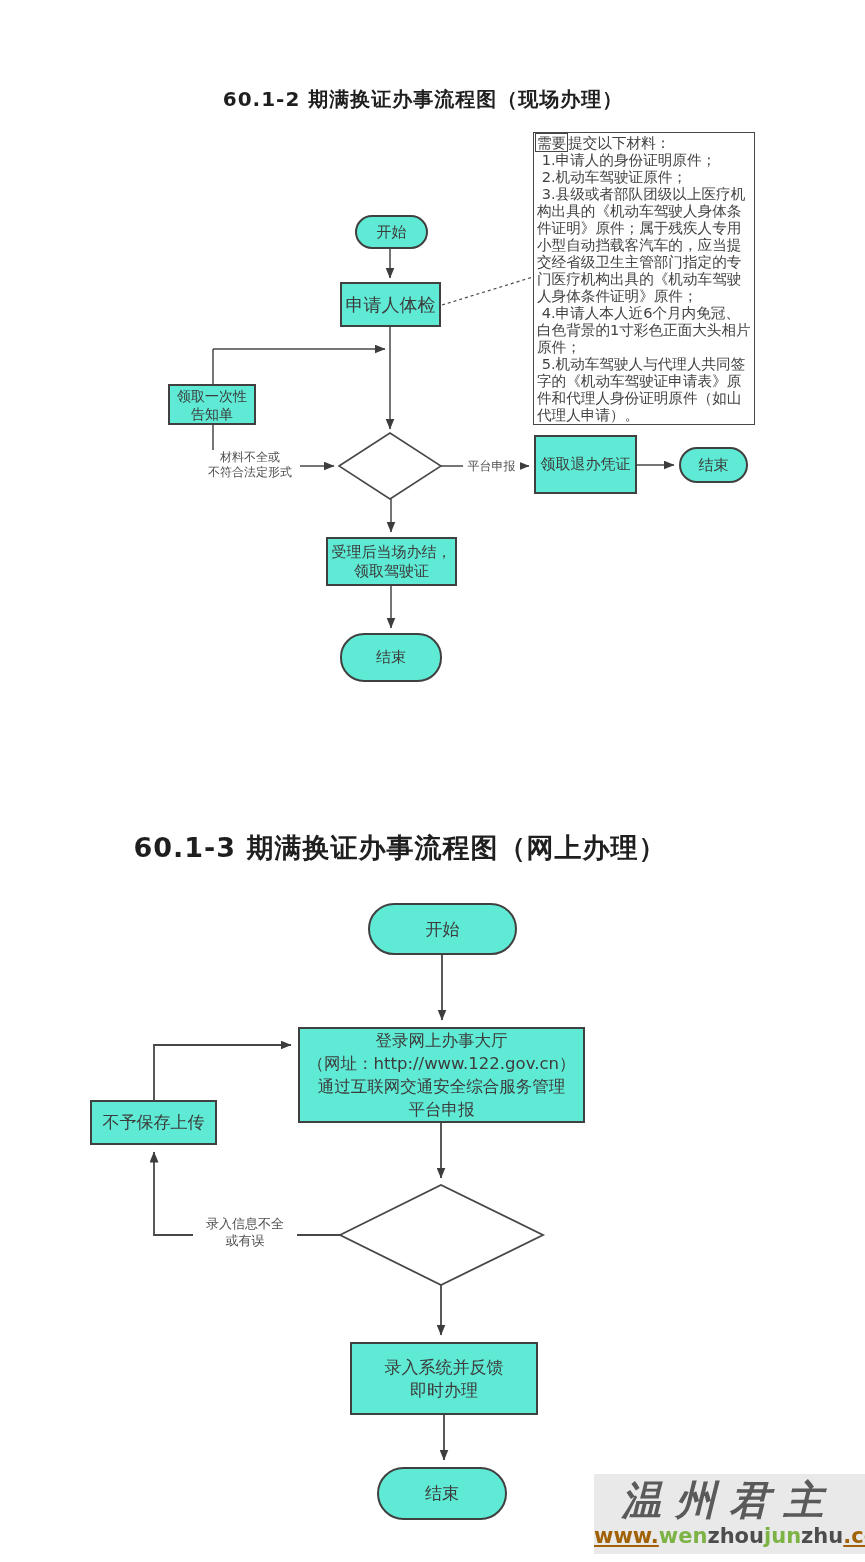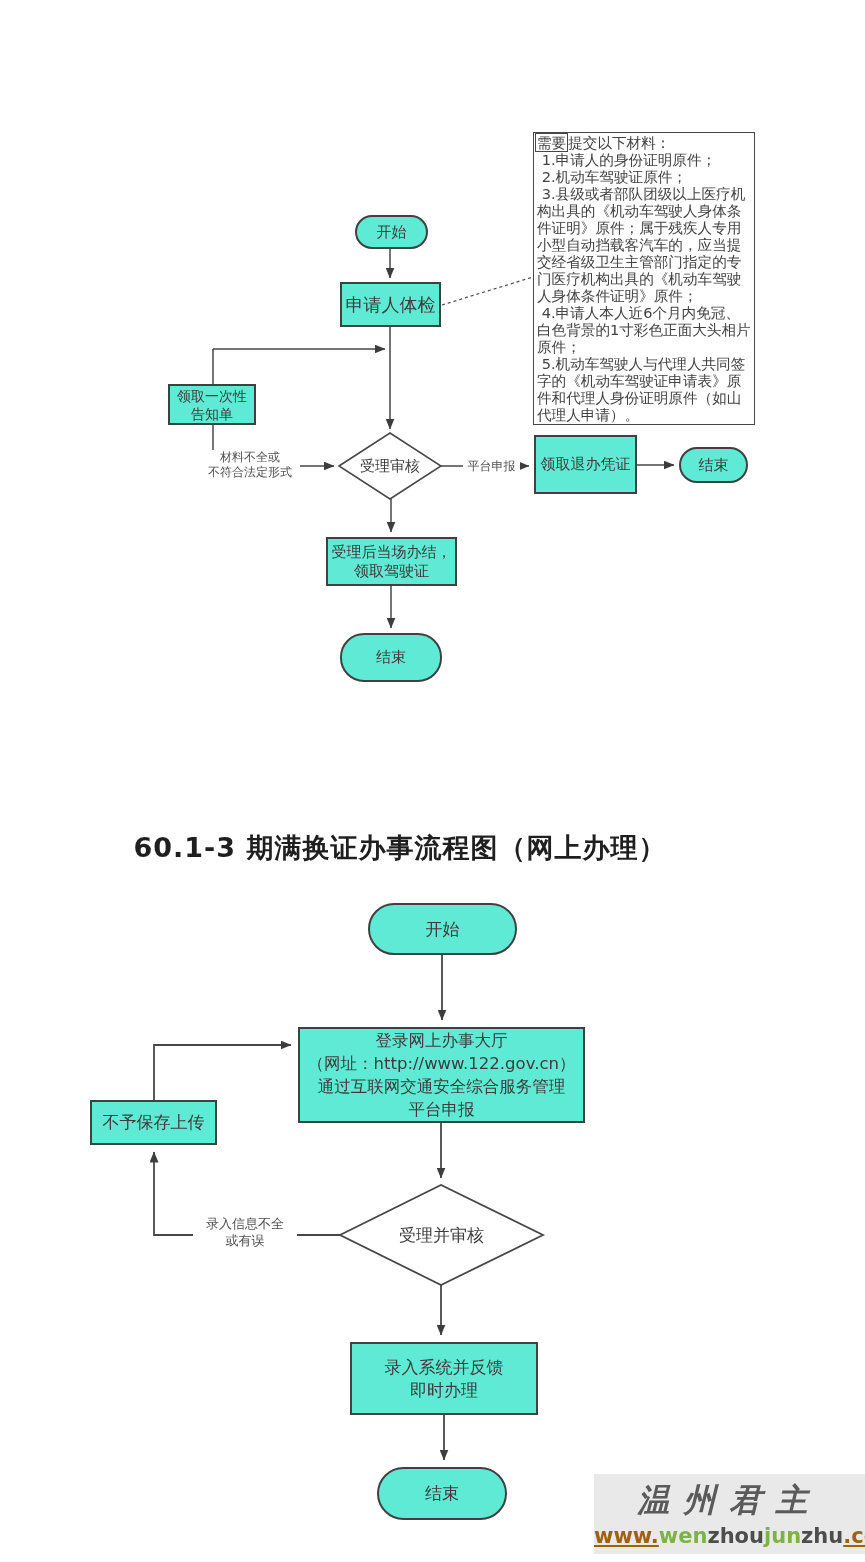--- a/index.html
+++ b/index.html
@@ -35,21 +35,21 @@
   }
   .note-box .item { white-space:pre-wrap; }
   .boxed { border:1px solid #474747; padding:0 1px; margin-left:-2px; }
 
   .watermark {
     position:absolute; z-index:3; left:594px; top:1474px; width:271px; height:80px;
     background:#e9e9e9; text-align:center;
   }
   .wm-brand {
     font-family:"DejaVu Serif", serif; font-style:italic; font-weight:bold;
-    font-size:32px; color:#5a5a5a; letter-spacing:14px; line-height:48px; margin-top:2px;
+    font-size:40px; color:#5a5a5a; letter-spacing:14px; line-height:48px; margin-top:2px;
     white-space:nowrap;
   }
   .wm-url { font-size:21px; line-height:24px; letter-spacing:0px; white-space:nowrap; font-weight:bold;}
   .seg-light { color:#a16207;text-decoration:underline; }
   .seg-green { color:#7cb344; }
   .seg-dark  { color:#4d4d4d; }
 </style>
 </head>
 <body>
 
@@ -77,30 +77,30 @@
 
     <line x1="442" y1="955" x2="442" y2="1020" stroke="#474747" stroke-width="1.8" marker-end="url(#arr)"></line>
     <line x1="441" y1="1123" x2="441" y2="1178" stroke="#474747" stroke-width="1.8" marker-end="url(#arr)"></line>
     <polyline points="340,1235 154,1235 154,1152" fill="none" stroke="#474747" stroke-width="1.8" marker-end="url(#arr)"></polyline>
     <polyline points="154,1100 154,1045 291,1045" fill="none" stroke="#474747" stroke-width="1.8" marker-end="url(#arr)"></polyline>
     <line x1="441" y1="1285" x2="441" y2="1335" stroke="#474747" stroke-width="1.8" marker-end="url(#arr)"></line>
     <line x1="444" y1="1415" x2="444" y2="1460" stroke="#474747" stroke-width="1.8" marker-end="url(#arr)"></line>
     <polygon points="340,1235 441,1185 543,1235 441,1285" fill="#ffffff" stroke="#474747" stroke-width="1.8"></polygon>
   </svg>
 
+  <div class="title title1">60.1-2 期满换证办事流程图（现场办理）</div>
   <div class="title title2">60.1-3 期满换证办事流程图（网上办理）</div>
 
   <div class="node stadium1" style="left:355px;top:215px;width:73px;height:34px;font-size:15px;">开始</div>
 
   <div class="node" style="left:340px;top:282px;width:101px;height:45px;font-size:18px;">申请人体检</div>
 
   <div class="node" style="left:168px;top:384px;width:88px;height:41px;font-size:14px;line-height:18px;">领取一次性
 告知单</div>
 
-  <div class="node no-box" style="left:339px;top:433px;width:102px;height:66px;font-size:15px;">受理审核</div>
 
   <div class="node" style="left:534px;top:435px;width:103px;height:59px;font-size:15px;">领取退办凭证</div>
 
   <div class="node stadium1" style="left:679px;top:447px;width:69px;height:36px;font-size:15px;">结束</div>
 
   <div class="node" style="left:326px;top:537px;width:131px;height:49px;font-size:15px;">受理后当场办结，
 领取驾驶证</div>
 
   <div class="node stadium1" style="left:340px;top:633px;width:102px;height:49px;font-size:15px;border-radius:24px;">结束</div>
 
@@ -119,21 +119,20 @@
 
   <div class="node c2n stadium2" style="left:368px;top:903px;width:149px;height:52px;font-size:17px;">开始</div>
 
   <div class="node c2n" style="left:298px;top:1027px;width:287px;height:96px;font-size:16.5px;">登录网上办事大厅
 （网址：http://www.122.gov.cn）
 通过互联网交通安全综合服务管理
 平台申报</div>
 
   <div class="node c2n" style="left:90px;top:1100px;width:127px;height:45px;font-size:17px;">不予保存上传</div>
 
-  <div class="node no-box" style="left:340px;top:1185px;width:203px;height:100px;font-size:17px;">受理并审核</div>
 
   <div class="node c2n" style="left:350px;top:1342px;width:188px;height:73px;font-size:17px;">录入系统并反馈
 即时办理</div>
 
   <div class="node c2n stadium2" style="left:377px;top:1467px;width:130px;height:53px;font-size:17px;">结束</div>
 
   <div class="edge-label" style="left:193px;top:1215px;width:100px;font-size:13px;line-height:17px;">录入信息不全
 或有误</div>
 
   <div class="watermark">

